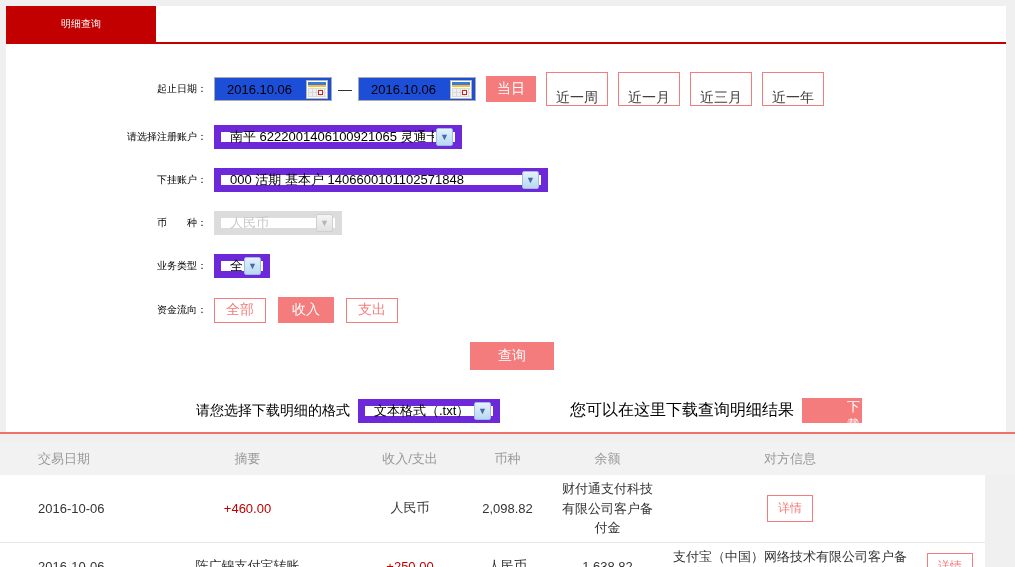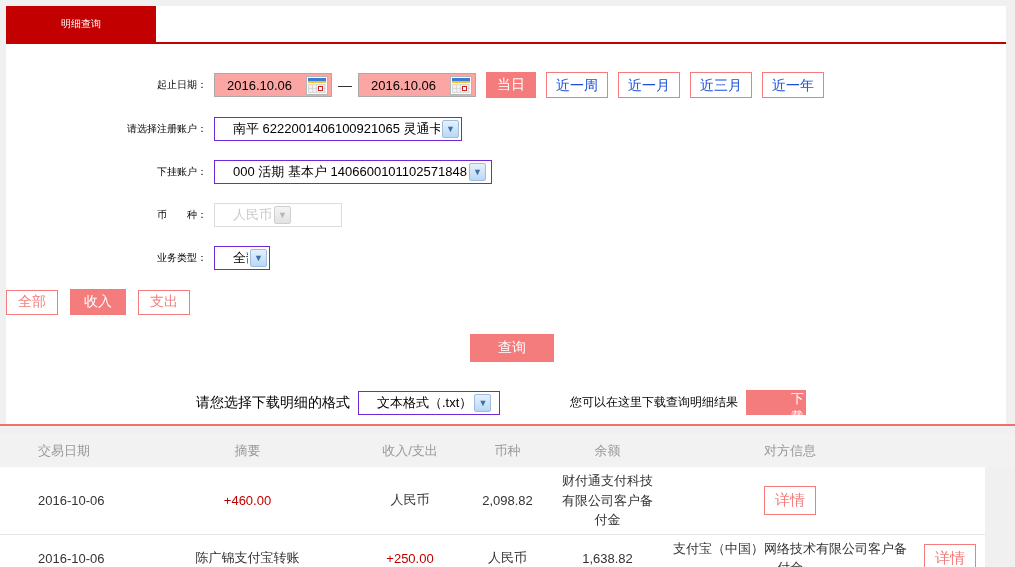--- a/index.html
+++ b/index.html
@@ -19,52 +19,52 @@
     background:#c30000; color:#fff; text-align:center; font-size:10px;
     cursor:pointer;
   }
 
   .form { padding-top:28px; }
   .form-row { display:flex; align-items:center; margin-bottom:19px; }
   .form-label { width:208px; text-align:right; font-size:10px; color:#000; padding-right:7px; flex:none; white-space:pre; }
 
   
   .date-input {
-    width:118px; height:24px; border:1px solid #aaa; background:#fca5a5;
+    width:118px; height:24px; border:1px solid #aaa; background:#1d4ed8;
     display:flex; align-items:center; justify-content:space-between;
     padding:0 3px 0 12px; font-size:13px; color:#000; cursor:text;
   }
   .dash { margin:0 6px; color:#333; font-size:14px; }
 
   
   .cal { position:relative; width:22px; height:19px; border:1px solid #b5b5b5; background:#fafafa; display:inline-block; cursor:pointer; flex:none; }
   .cal-top { position:absolute; top:1px; left:1px; right:1px; height:3px; background:#3a7bd5; }
   .cal-stripe { position:absolute; top:4px; left:1px; right:1px; height:2px; background:#f2c12e; }
   .cal-grid {
     position:absolute; top:7px; left:1px; right:1px; bottom:1px;
     background:
       repeating-linear-gradient(to right, #d9d9d9 0 1px, transparent 1px 4px),
       repeating-linear-gradient(to bottom, #d9d9d9 0 1px, transparent 1px 4px),
       #f0f0f0;
   }
   .cal-dot { position:absolute; right:4px; bottom:3px; width:5px; height:5px; background:#fff; border:1px solid #cc2222; }
 
   
   .qbtn {
-    height:26px; padding:4px 9px; margin-left:10px; font-size:14px;
-    background:#fff; border:1px solid #f47c7c; color:#1d4ed8; cursor:pointer;
+    height:26px; padding:16px 9px; margin-left:10px; font-size:14px;
+    background:#fff; border:1px solid #f47c7c; color:#404040; cursor:pointer;
     font-family:inherit;
   }
   .qbtn.active { background:#f47c7c; color:#fff; border-color:#f47c7c; padding:0 10px; }
 
   
   .xpselect {
-    height:24px; border:1px solid #6d28d9; background:#fff;
-    display:flex; align-items:center; 
-    font-size:13px; color:#000; padding-left:18px; cursor:pointer;
+    height:24px; border:7px solid #6d28d9; background:#fff;
+    display:flex; align-items:center; justify-content:space-between;
+    font-size:13px; color:#000; padding-left:9px; cursor:pointer;
   }
   .xpselect .txt { white-space:nowrap; overflow:hidden; }
   .xp-arrow {
     width:17px; height:18px; margin:2px; flex:none;
     background:linear-gradient(#e6f1fc,#b9d8f4);
     border:1px solid #9cbce0; border-radius:2px;
     color:#3f6fa8; font-size:9px; line-height:17px; text-align:center;
   }
   .xpselect.disabled { border-color:#dcdcdc; color:#c9c9c9; cursor:default; }
   .xpselect.disabled .xp-arrow {
@@ -80,21 +80,21 @@
   .flowbtn.active { background:#f47c7c; color:#fff; padding:0 13px; height:26px; }
 
   .query-row { margin-top:14px; }
   .query-btn {
     margin-left:464px; width:84px; height:28px; background:#f47c7c; color:#fff;
     border:none; font-size:14px; cursor:pointer; font-family:inherit;
   }
 
   .download-row { display:flex; align-items:center; margin-top:28px; padding-bottom:9px; }
   .dl-label { margin-left:190px; font-size:14px; color:#000; }
-  .dl-hint { margin-left:70px; font-size:12px; color:#000; }
+  .dl-hint { margin-left:70px; font-size:16px; color:#000; }
   .dl-btn {
     margin-left:8px; width:60px; height:25px; background:#f47c7c; color:#fff;
     border:none; font-size:13px; cursor:pointer; font-family:inherit;padding-left:43px;
   }
 
   .divider { height:2px; background:#f0716c; }
   .gap { height:8px; }
 
   
   .grid {
@@ -105,21 +105,21 @@
   .thead { background:#f2f2f2; height:33px; display:flex; align-items:center; }
   .thead .cell { color:#999; font-size:13px; }
   .cell { font-size:13px; }
   .c-date { padding-left:38px; text-align:left; }
   .c-center { text-align:center; }
   .amount { color:#c00000; }
   .trow { background:#fff; min-height:44px; border-bottom:1px solid #e8e8e8; }
   .trow .c-party { line-height:1.5; padding:4px 6px; }
   .detail-btn {
     background:#fff; border:1px solid #f47c7c; color:#f47c7c;
-    font-size:15px; padding:4px 10px; cursor:pointer; font-family:inherit;
+    font-size:12px; padding:4px 10px; cursor:pointer; font-family:inherit;
   }
 </style>
 </head>
 <body>
 
 <div class="page">
 
   <div class="panel">
     <div class="tabbar">
       <div class="tab">明细查询</div>
@@ -158,21 +158,21 @@
       <div class="form-row">
         <div class="form-label">请选择注册账户：</div>
         <div class="xpselect" style="width:248px">
           <span class="txt">南平 6222001406100921065 灵通卡</span>
           <span class="xp-arrow">▼</span>
         </div>
       </div>
 
       <div class="form-row">
         <div class="form-label">下挂账户：</div>
-        <div class="xpselect" style="width:278px">
+        <div class="xpselect" style="width:334px">
           <span class="txt">000 活期 基本户 1406600101102571848</span>
           <span class="xp-arrow">▼</span>
         </div>
       </div>
 
       <div class="form-row">
         <div class="form-label">币　　种：</div>
         <div class="xpselect disabled" style="width:128px">
           <span class="txt">人民币</span>
           <span class="xp-arrow">▼</span>
@@ -181,20 +181,21 @@
 
       <div class="form-row">
         <div class="form-label">业务类型：</div>
         <div class="xpselect" style="width:56px">
           <span class="txt">全部</span>
           <span class="xp-arrow">▼</span>
         </div>
       </div>
 
       <div class="form-row">
+        <div class="form-label">资金流向：</div>
         <button class="flowbtn">全部</button>
         <button class="flowbtn active">收入</button>
         <button class="flowbtn">支出</button>
       </div>
 
       <div class="query-row">
         <button class="query-btn">查询</button>
       </div>
 
       <div class="download-row">

